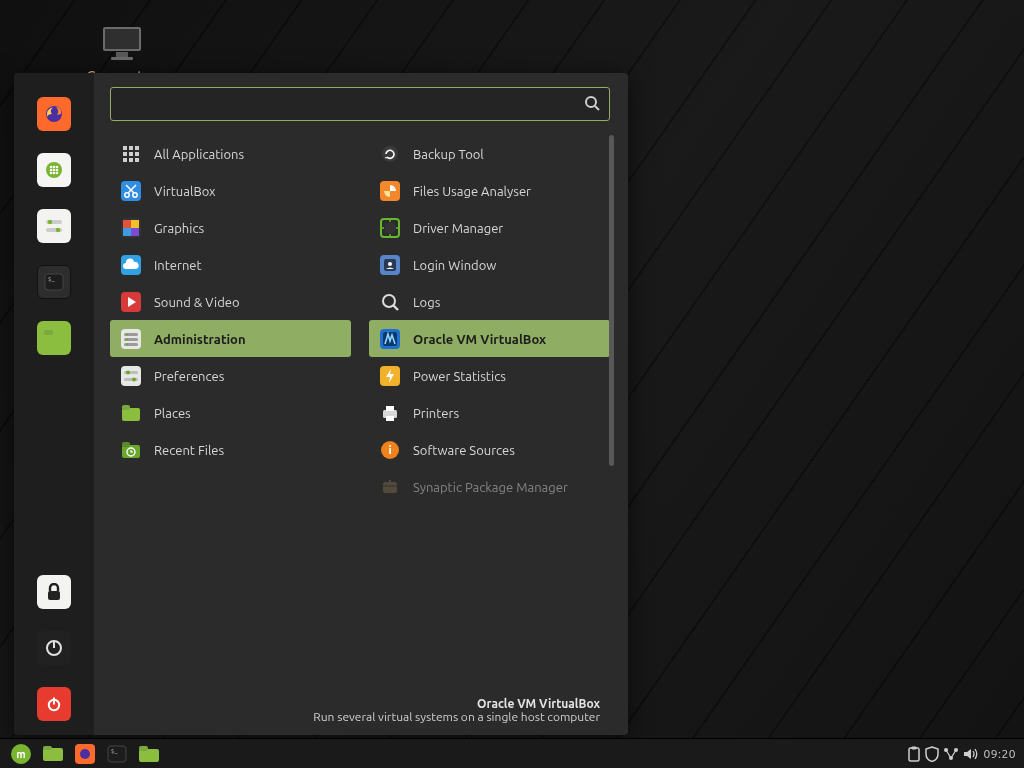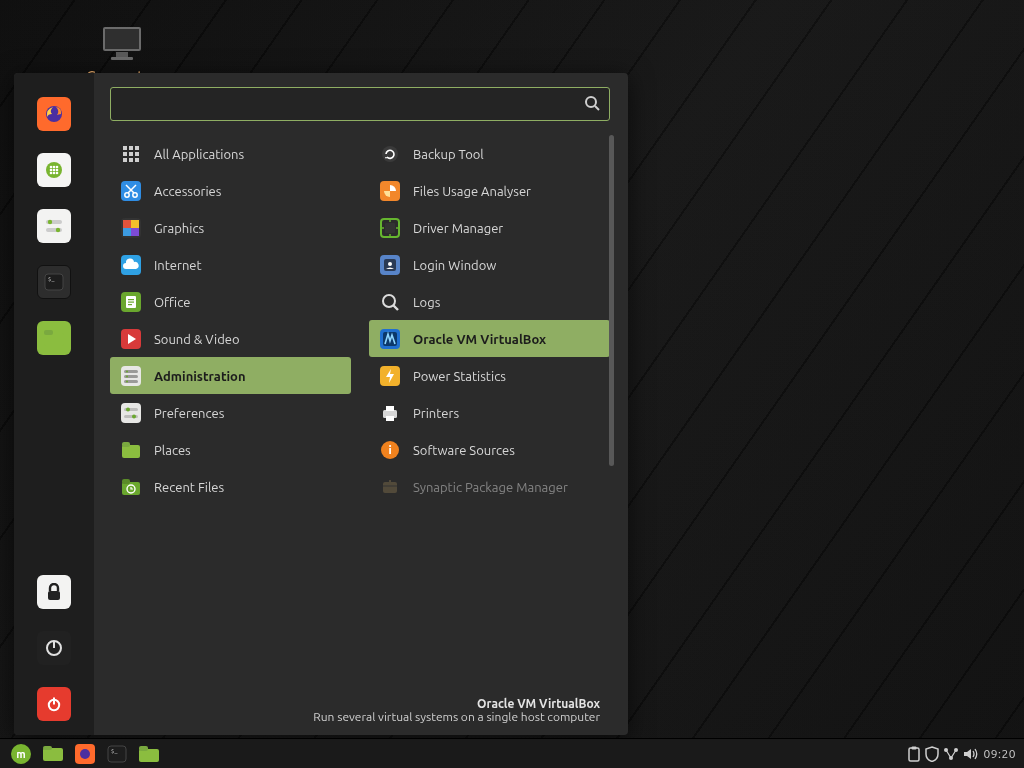--- a/index.html
+++ b/index.html
@@ -210,21 +210,21 @@
           </div>
           <div class="item">
             <span class="item-icon">
               <svg width="20" height="20" viewBox="0 0 20 20">
                 <rect width="20" height="20" rx="4" fill="#2f8de4"></rect>
                 <circle cx="6" cy="14" r="2.2" fill="none" stroke="#fff" stroke-width="1.5"></circle>
                 <circle cx="14" cy="14" r="2.2" fill="none" stroke="#fff" stroke-width="1.5"></circle>
                 <path d="M7 12 L15 4 M13 12 L5 4" stroke="#fff" stroke-width="1.5"></path>
               </svg>
             </span>
-            <span>Accessories</span>
+            <span>VirtualBox</span>
           </div>
           <div class="item">
             <span class="item-icon">
               <svg width="20" height="20" viewBox="0 0 20 20">
                 <rect width="20" height="20" rx="4" fill="#333"></rect>
                 <rect x="2" y="2" width="8" height="8" fill="#e1533c"></rect>
                 <rect x="10" y="2" width="8" height="8" fill="#f2c02b"></rect>
                 <rect x="2" y="10" width="8" height="8" fill="#3c9be1"></rect>
                 <rect x="10" y="10" width="8" height="8" fill="#7c4bd6"></rect>
               </svg>
@@ -232,32 +232,20 @@
             <span>Graphics</span>
           </div>
           <div class="item">
             <span class="item-icon">
               <svg width="20" height="20" viewBox="0 0 20 20">
                 <rect width="20" height="20" rx="4" fill="#2fa1e4"></rect>
                 <path d="M5 14 a3 3 0 0 1 0-6 a4 4 0 0 1 8 -1 a3 3 0 0 1 2 7 Z" fill="#fff"></path>
               </svg>
             </span>
             <span>Internet</span>
-          </div>
-          <div class="item">
-            <span class="item-icon">
-              <svg width="20" height="20" viewBox="0 0 20 20">
-                <rect width="20" height="20" rx="4" fill="#6aa72e"></rect>
-                <rect x="5" y="4" width="10" height="12" rx="1" fill="#fff"></rect>
-                <rect x="7" y="7" width="6" height="1.2" fill="#6aa72e"></rect>
-                <rect x="7" y="9.5" width="6" height="1.2" fill="#6aa72e"></rect>
-                <rect x="7" y="12" width="4" height="1.2" fill="#6aa72e"></rect>
-              </svg>
-            </span>
-            <span>Office</span>
           </div>
           <div class="item">
             <span class="item-icon">
               <svg width="20" height="20" viewBox="0 0 20 20">
                 <rect width="20" height="20" rx="4" fill="#d83a3a"></rect>
                 <path d="M7 5 L15 10 L7 15 Z" fill="#fff"></path>
               </svg>
             </span>
             <span>Sound &amp; Video</span>
           </div>

